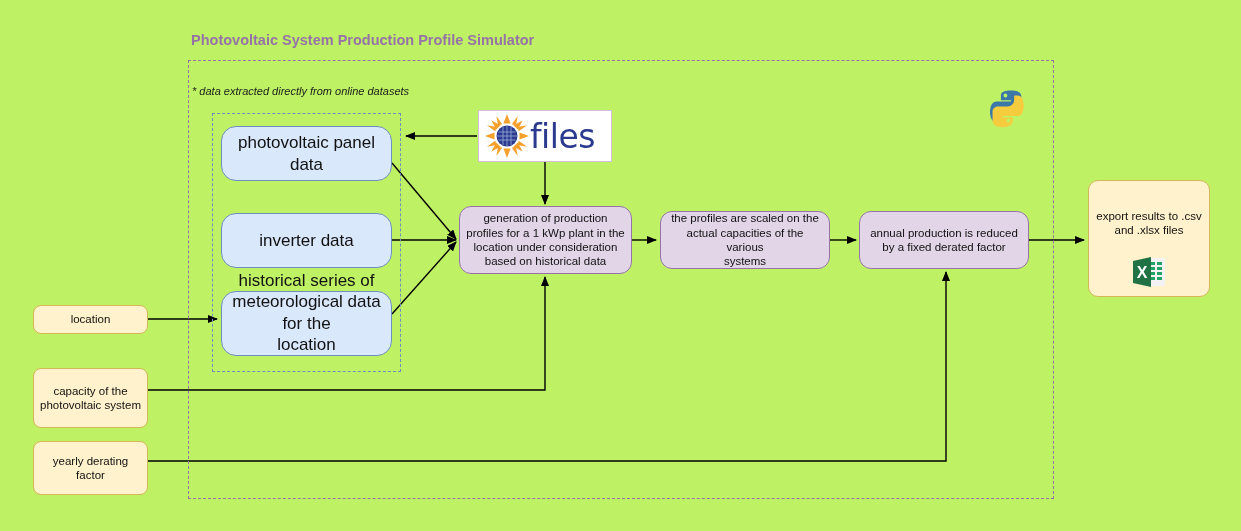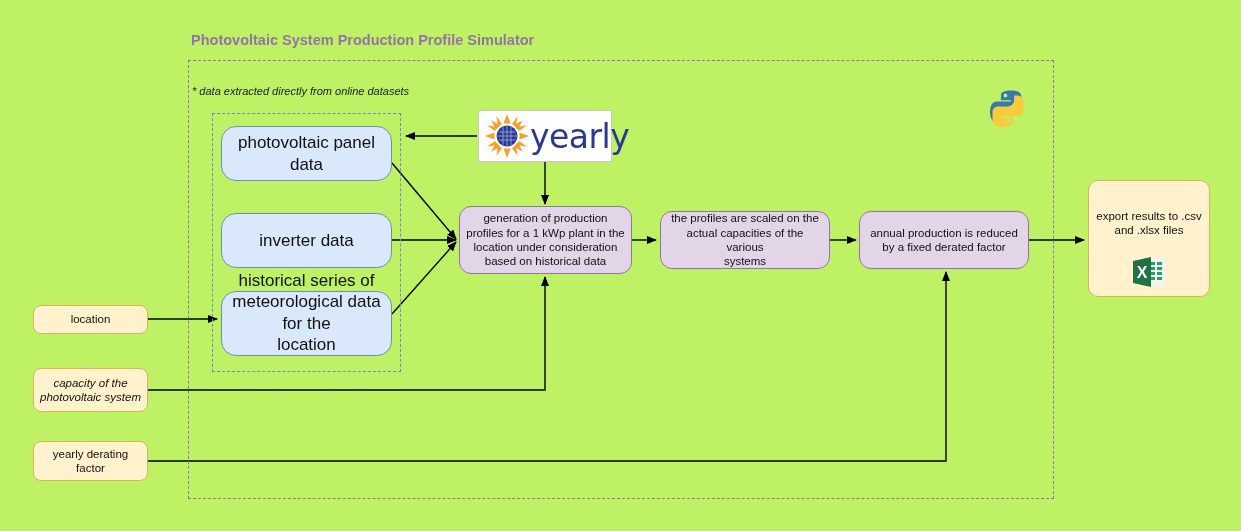--- a/index.html
+++ b/index.html
@@ -202,26 +202,26 @@
   <div class="node node-blue" style="left:221px; top:291px; width:171px; height:65px;align-items:flex-end;">
     <span class="node-inner-text">historical series of
 meteorological data for the
 location</span>
   </div>
 
   <div class="node node-yellow" style="left:33px; top:305px; width:115px; height:29px;">
     <span class="node-inner-text">location</span>
   </div>
 
-  <div class="node node-yellow" style="left:33px; top:368px; width:115px; height:44px;font-style:italic;">
+  <div class="node node-yellow" style="left:33px; top:368px; width:115px; height:60px;">
     <span class="node-inner-text">capacity of the
 photovoltaic system</span>
   </div>
 
-  <div class="node node-yellow" style="left:33px; top:441px; width:115px; height:40px;">
+  <div class="node node-yellow" style="left:33px; top:441px; width:115px; height:54px;">
     <span class="node-inner-text">yearly derating factor</span>
   </div>
 
   <div class="node node-purple" style="left:459px; top:206px; width:173px; height:68px;">
     <span class="node-inner-text">generation of production
 profiles for a 1 kWp plant in the
 location under consideration
 based on historical data</span>
   </div>
 
@@ -279,21 +279,21 @@
       <circle cx="22" cy="22" r="10.5" fill="#2b3a8f"></circle>
       <g stroke="#8fa3d4" stroke-width="0.9" fill="none">
         <line x1="13.5" y1="18" x2="30.5" y2="18"></line>
         <line x1="11.8" y1="22" x2="32.2" y2="22"></line>
         <line x1="13.5" y1="26" x2="30.5" y2="26"></line>
         <line x1="18" y1="12.5" x2="18" y2="31.5"></line>
         <line x1="22" y1="11.5" x2="22" y2="32.5"></line>
         <line x1="26" y1="12.5" x2="26" y2="31.5"></line>
       </g>
     </svg>
-    <span id="pvlib-word">yearly</span>
+    <span id="pvlib-word">files</span>
   </div>
 
   <svg id="python-logo" viewBox="0 0 48 48">
     <path d="M23.6 3.2c-2.3 0-4.4.2-6.3.6-5.5 1-6.5 3-6.5 6.8v5h13v1.7H5.9c-3.8 0-7.1 2.3-8.2 6.6 0 0 0 0 0 0-1.2 5-1.3 8.1 0 13.3 1 3.9 3.2 6.6 7 6.6h4.5v-6c0-4.3 3.7-8.1 8.2-8.1h13c3.6 0 6.5-3 6.5-6.6V10.6c0-3.5-3-6.2-6.5-6.8-2.2-.4-4.5-.6-6.8-.6zm-7 4c1.3 0 2.4 1.1 2.4 2.5s-1.1 2.5-2.4 2.5c-1.4 0-2.4-1.1-2.4-2.5s1.1-2.5 2.4-2.5z" transform="translate(6.5,0) scale(0.78)" fill="#3b77a8"></path>
     <path d="M41.2 17.3v5.8c0 4.5-3.8 8.3-8.2 8.3h-13c-3.5 0-6.5 3-6.5 6.6v12.4c0 3.5 3.1 5.6 6.5 6.6 4.1 1.2 8 1.4 13 0 3.3-.9 6.5-2.8 6.5-6.6v-5H26.5v-1.7h19.6c3.8 0 5.2-2.6 6.5-6.6 1.4-4.1 1.3-8-0-13.3-1-3.8-2.7-6.6-6.5-6.6h-4.9zM33.9 46.9c1.4 0 2.4 1.1 2.4 2.5s-1.1 2.5-2.4 2.5-2.4-1.1-2.4-2.5 1.1-2.5 2.4-2.5z" transform="translate(-4,-6) scale(0.78)" fill="#f6cc3f"></path>
   </svg>
 
 </div>
 
 </body></html>

